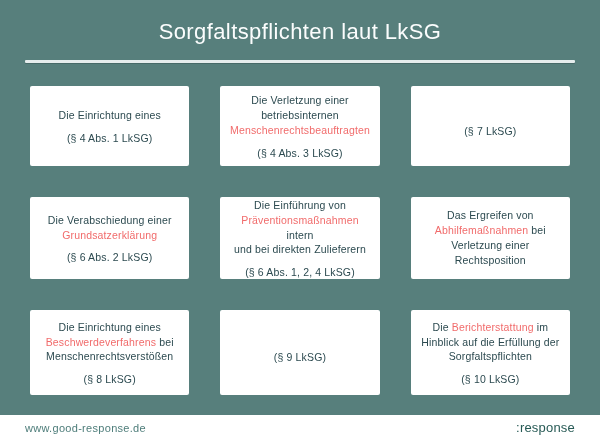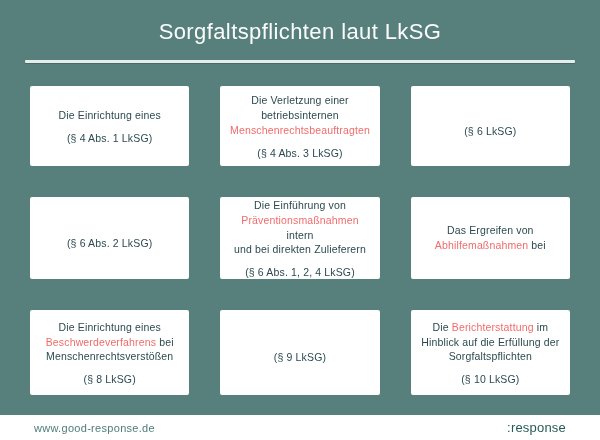--- a/index.html
+++ b/index.html
@@ -78,21 +78,21 @@
     font-weight: 500;
   }
   .footer {
     position: absolute;
     left: 0; right: 0; bottom: 0;
     height: 25px;
     background: var(--footer-bg);
     display: flex;
     align-items: center;
     justify-content: space-between;
-    padding: 0 34px;
+    padding: 0 25px;
   }
   .footer-url {
     font-size: 11px;
     color: var(--footer-url);
     letter-spacing: 0.3px;
   }
   .footer-logo {
     font-size: 13px;
     font-weight: 400;
     color: var(--logo);
@@ -110,34 +110,35 @@
     <div class="card-title"><span>Die Einrichtung eines</span><br></div>
     <div class="card-ref">(§ 4 Abs. 1 LkSG)</div>
   </div>
 
   <div class="card">
     <div class="card-title"><span>Die Verletzung einer</span><br><span>betriebsinternen</span><br><span class="hl">Menschenrechtsbeauftragten</span></div>
     <div class="card-ref">(§ 4 Abs. 3 LkSG)</div>
   </div>
 
   <div class="card">
-    <div class="card-ref">(§ 6 LkSG)</div>
+    <div class="card-ref">(§ 7 LkSG)</div>
   </div>
 
   <div class="card">
+    <div class="card-title"><span>Die Verabschiedung einer</span><br><span class="hl">Grundsatzerklärung</span></div>
     <div class="card-ref">(§ 6 Abs. 2 LkSG)</div>
   </div>
 
   <div class="card">
     <div class="card-title"><span>Die Einführung von</span><br><span class="hl">Präventionsmaßnahmen</span><span> intern</span><br><span>und bei direkten Zulieferern</span></div>
     <div class="card-ref">(§ 6 Abs. 1, 2, 4 LkSG)</div>
   </div>
 
   <div class="card">
-    <div class="card-title"><span>Das Ergreifen von</span><br><span class="hl">Abhilfemaßnahmen</span><span> bei</span><br></div>
+    <div class="card-title"><span>Das Ergreifen von</span><br><span class="hl">Abhilfemaßnahmen</span><span> bei</span><br><span>Verletzung einer Rechtsposition</span></div>
   </div>
 
   <div class="card">
     <div class="card-title"><span>Die Einrichtung eines</span><br><span class="hl">Beschwerdeverfahrens</span><span> bei</span><br><span>Menschenrechtsverstößen</span></div>
     <div class="card-ref">(§ 8 LkSG)</div>
   </div>
 
   <div class="card">
     <div class="card-ref">(§ 9 LkSG)</div>
   </div>

